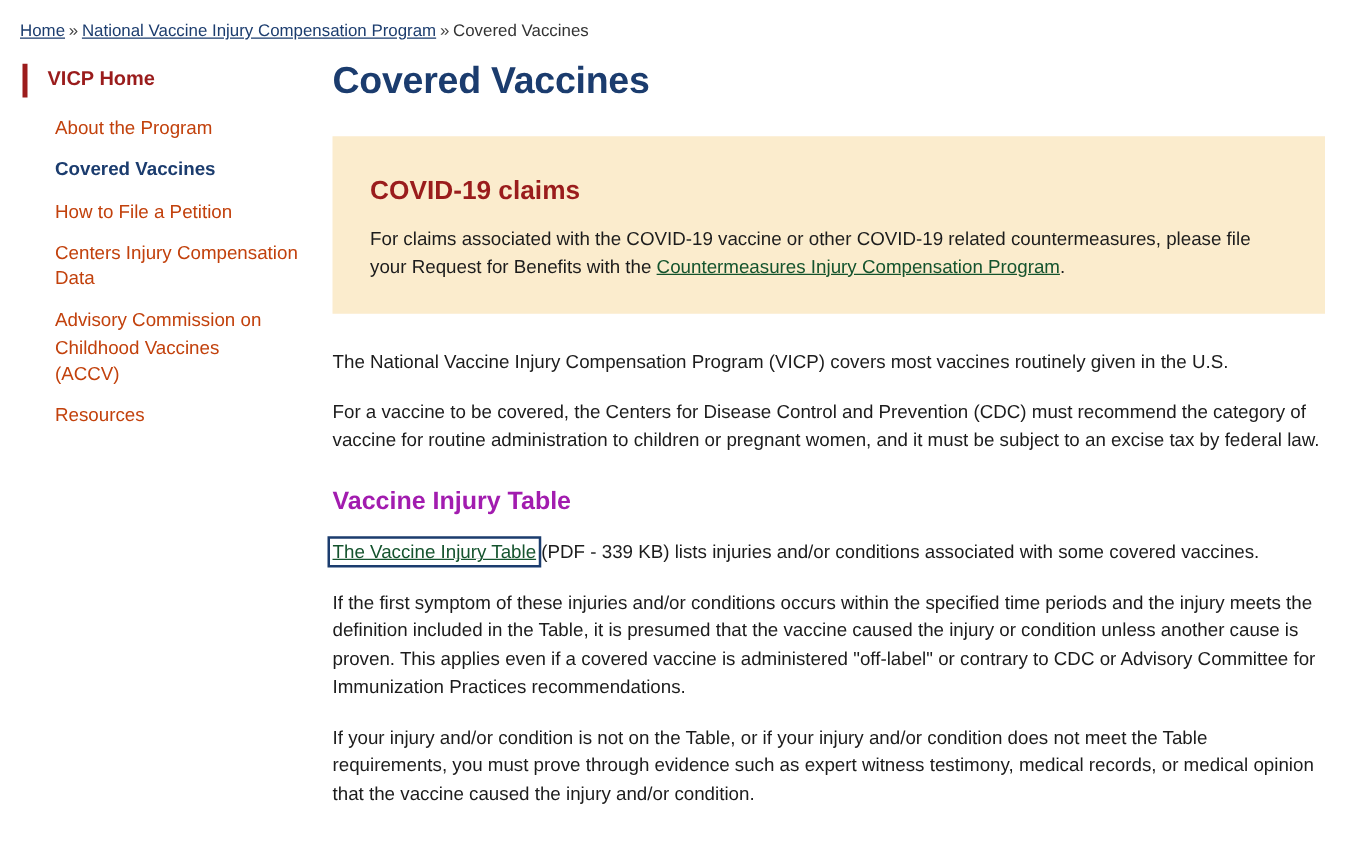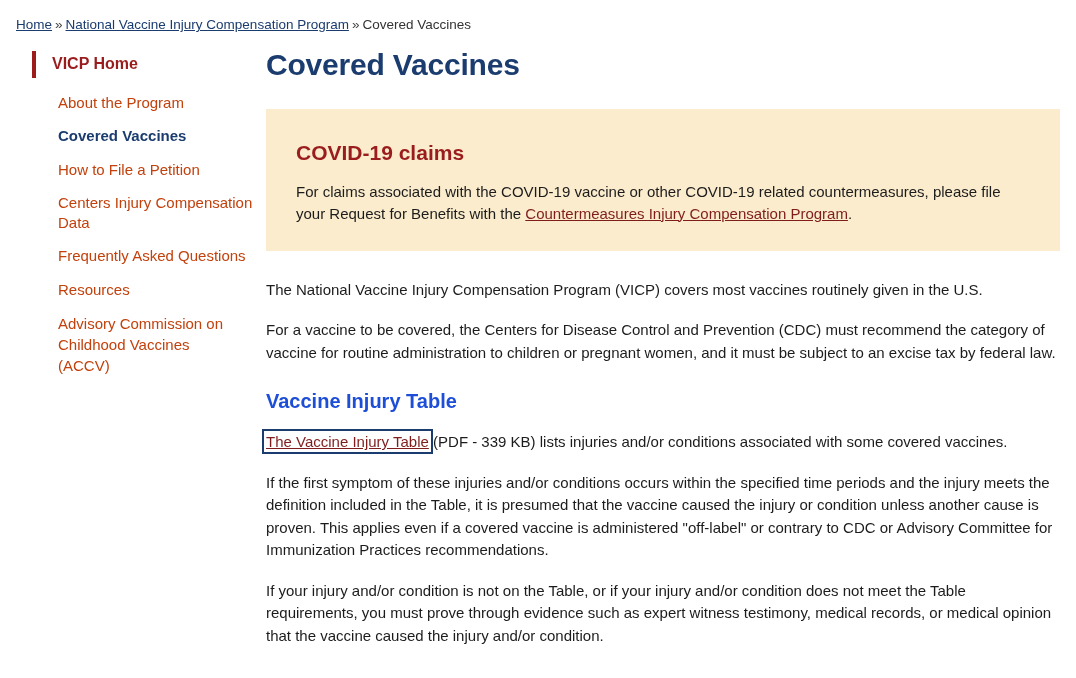--- a/index.html
+++ b/index.html
@@ -45,21 +45,21 @@
   .content-wrap {
     display: flex;
     align-items: flex-start;
     padding-top: 10px;
   }
 
   
   .sidebar {
     width: 266px;
     flex: 0 0 266px;
-    padding-left: 32px;
+    padding-left: 18px;
     padding-top: 9px;
   }
   .side-item {
     font-size: 15px;
     line-height: 1.35;
     padding: 6.5px 0 6.5px 26px;
     color: #c2410c;
     position: relative;
     cursor: pointer;
   }
@@ -122,33 +122,33 @@
   }
 
   .main p.body {
     font-size: 15px;
     line-height: 1.5;
     color: #1c1c1c;
     margin: 0 0 18px 0;
   }
 
   h2.section {
-    color: #1d4ed8;
+    color: #a21caf;
     font-size: 20px;
     font-weight: bold;
     margin: 26px 0 18px 0;
   }
   h2.section.big {
     font-size: 22px;
     margin-top: 32px;
     margin-bottom: 0;
   }
 
   a.inline-link {
-    color: #7f1d1d;
+    color: #14532d;
     text-decoration: underline;
   }
   a.focused {
     outline: 2px solid #1b3c6e;
     outline-offset: 2px;
     text-decoration: underline;
   }
 </style>
 </head>
 <body>
@@ -160,23 +160,22 @@
   </div>
 
   <div class="content-wrap">
 
     <nav class="sidebar">
       <div class="side-item home">VICP Home</div>
       <div class="side-item">About the Program</div>
       <div class="side-item active">Covered Vaccines</div>
       <div class="side-item">How to File a Petition</div>
       <div class="side-item">Centers Injury Compensation Data</div>
-      <div class="side-item">Frequently Asked Questions</div>
+      <div class="side-item multiline" style="width:200px;">Advisory Commission on Childhood Vaccines (ACCV)</div>
       <div class="side-item">Resources</div>
-      <div class="side-item multiline" style="width:200px;">Advisory Commission on Childhood Vaccines (ACCV)</div>
     </nav>
 
     <main class="main">
 
       <h1 class="page-title">Covered Vaccines</h1>
 
       <section class="callout">
         <h2>COVID-19 claims</h2>
         <p><span>For claims associated with the COVID-19 vaccine or other COVID-19 related countermeasures, please file your Request for Benefits with the </span><a href="#" class="inline-link">Countermeasures Injury Compensation Program</a><span>.</span></p>
       </section>

